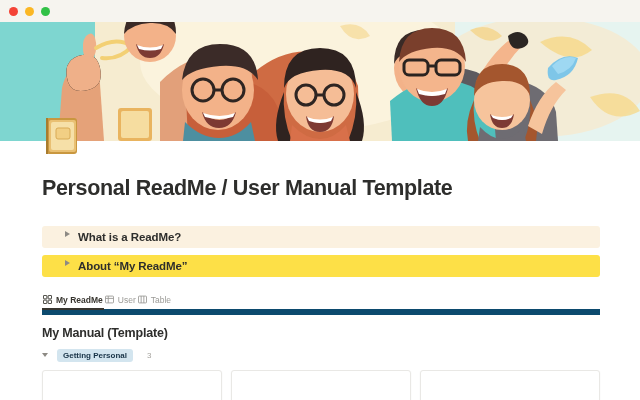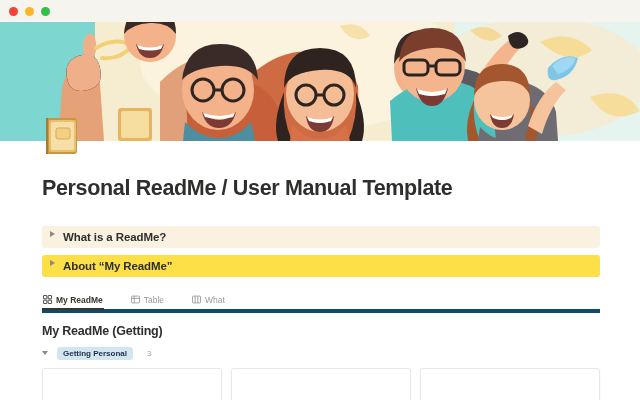--- a/index.html
+++ b/index.html
@@ -63,21 +63,21 @@
     letter-spacing: -0.35px;
     padding-top: 36px;
     line-height: 1.1;
   }
 
   
   .blocks { margin-top: 25px; }
   .toggle-row {
     display: flex;
     gap: 8px;
-    padding: 5px 8px 5px 7px;
+    padding: 5px 8px 5px 22px;
     border-radius: 3px;
     min-height: 21px;
   }
   .toggle-row.cream { background: #fbf1e0; margin-bottom: 7px; }
   .toggle-row.gray  { background: #fde047; margin-bottom: 7px; }
   .toggle-row.plain { background: transparent; }
   .tri {
     width: 0; height: 0;
     border-top: 3.5px solid transparent;
     border-bottom: 3.5px solid transparent;
@@ -92,22 +92,22 @@
     letter-spacing: -0.1px;
   }
   .toggle-label.italic { font-style: italic; font-weight: bold; }
   .pin { font-size: 10px; margin-left: 3px; }
 
   
   .db { margin-top: 18px; }
   .tabs {
     display: flex;
     align-items: flex-end;
-    gap: 26px;
-    border-bottom: 4px solid #0c4a6e;
+    gap: 0;
+    border-bottom: 6px solid #0c4a6e;
     padding-bottom: 0;
   }
   .tab {
     display: flex;
     align-items: center;
     gap: 4px;
     font-size: 8.5px;
     padding: 0 1px 4px 1px;
     color: #9b9a96;
     position: relative;
@@ -336,37 +336,37 @@
           </div>
 
           <div class="tab">
             <span>
               <svg width="9" height="9" viewBox="0 0 10 10">
                 <rect x="0.5" y="1.2" width="9" height="7.6" rx="1" fill="none" stroke="#9b9a96" stroke-width="1"></rect>
                 <line x1="0.5" y1="3.8" x2="9.5" y2="3.8" stroke="#9b9a96" stroke-width="1"></line>
                 <line x1="3.6" y1="1.2" x2="3.6" y2="8.8" stroke="#9b9a96" stroke-width="1"></line>
               </svg>
             </span>
-            <span>Table</span>
+            <span>User</span>
           </div>
 
           <div class="tab">
             <span>
               <svg width="9" height="9" viewBox="0 0 10 10">
                 <rect x="0.5" y="1.2" width="9" height="7.6" rx="1" fill="none" stroke="#9b9a96" stroke-width="1"></rect>
                 <line x1="3.5" y1="1.2" x2="3.5" y2="8.8" stroke="#9b9a96" stroke-width="1"></line>
                 <line x1="6.5" y1="1.2" x2="6.5" y2="8.8" stroke="#9b9a96" stroke-width="1"></line>
               </svg>
             </span>
-            <span>What</span>
-          </div>
-
-        </div>
-
-        <div class="db-title">My ReadMe (Getting)</div>
+            <span>Table</span>
+          </div>
+
+        </div>
+
+        <div class="db-title">My Manual (Template)</div>
 
         <div class="group-row">
           <span class="group-tri"></span>
           <span class="group-badge">Getting Personal</span>
           <span class="group-count">3</span>
         </div>
 
         <div class="cards">
           <div class="card">
             

